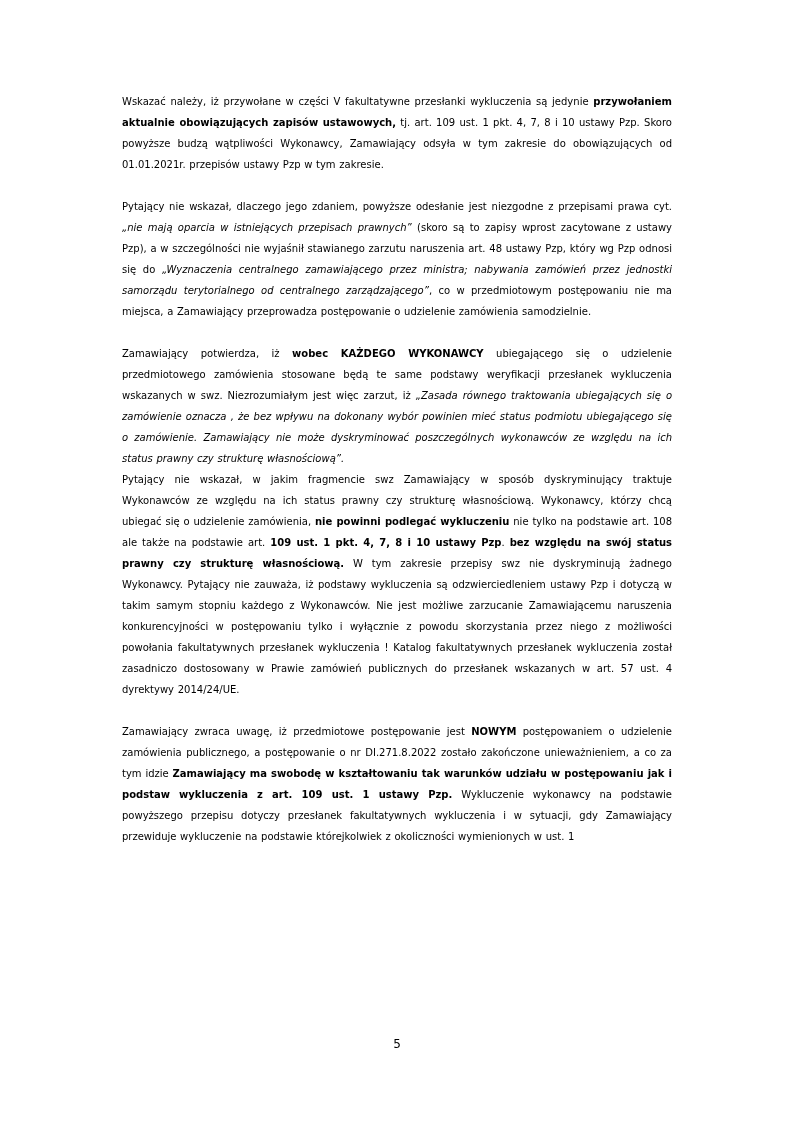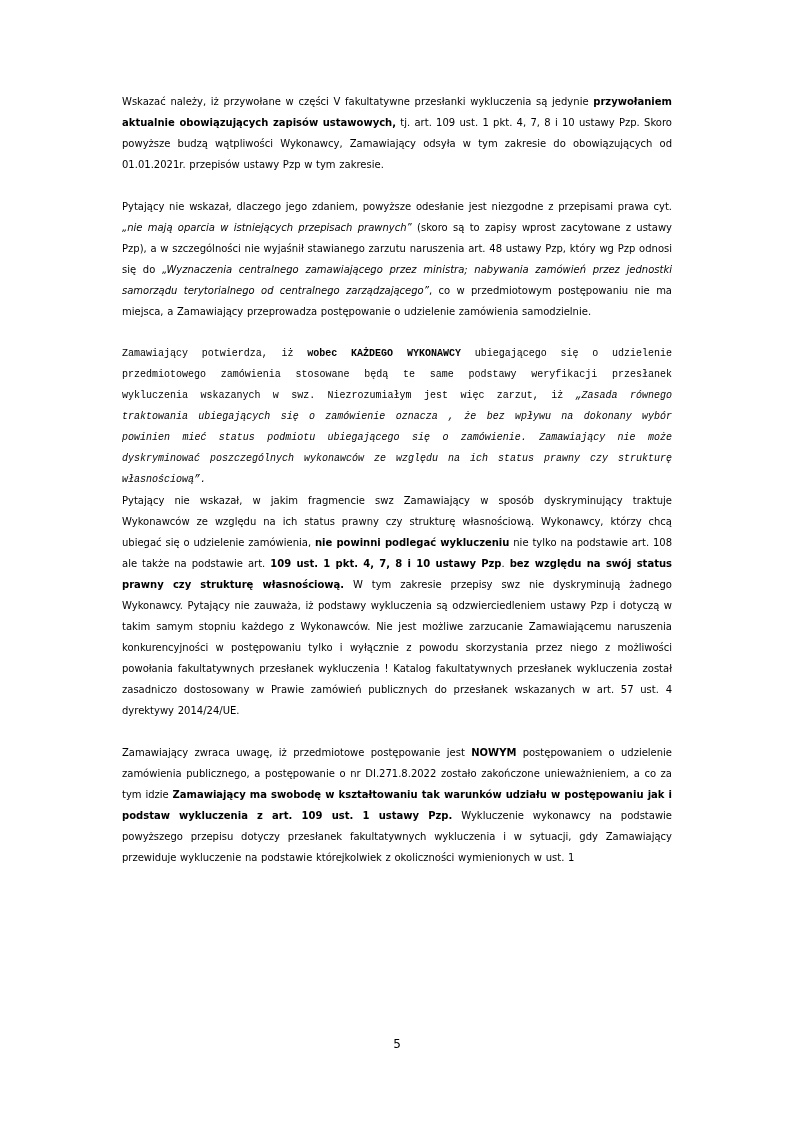--- a/index.html
+++ b/index.html
@@ -24,21 +24,20 @@
   }
   .para {
     font-size: 10px;
     line-height: 21px;
     text-align: justify;
     margin: 0 0 21px 0;
     word-spacing: 0.5px;
   }
   .para.tight {
     margin-bottom: 0;
-    font-family: Liberation Mono, monospace;
   }
   .b { font-weight: 700; }
   .i { font-style: italic; }
   .u { }
   .page-number {
     position: absolute;
     top: 1036px;
     left: 0;
     width: 100%;
     text-align: center;

